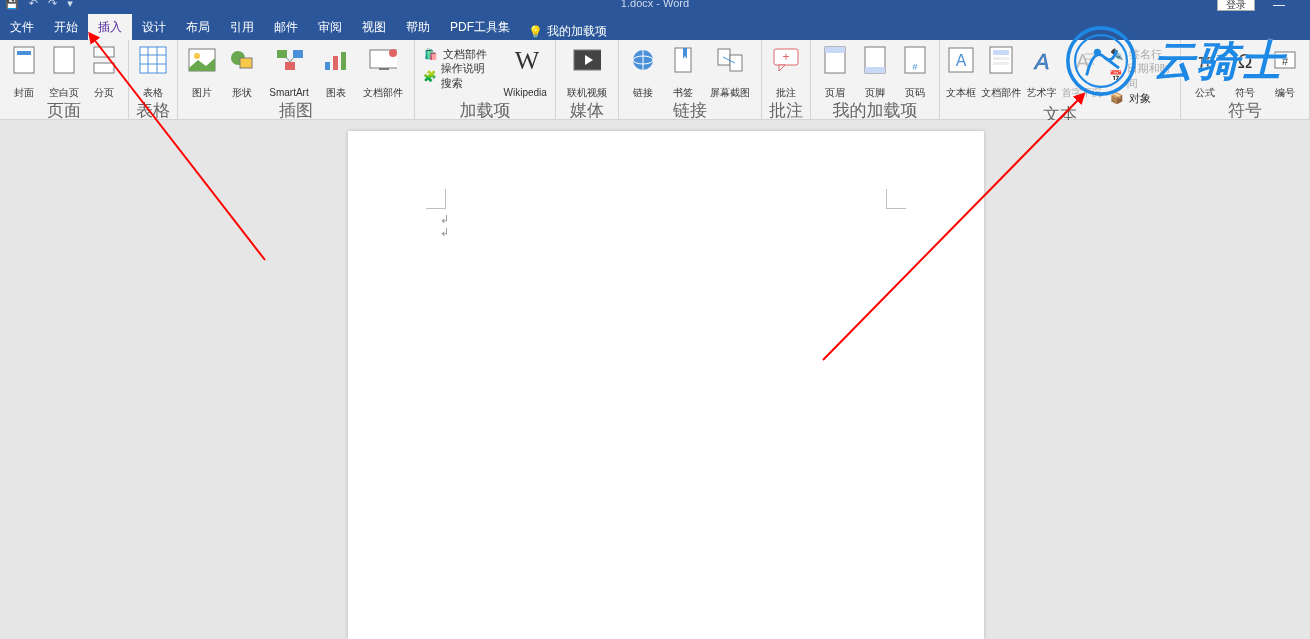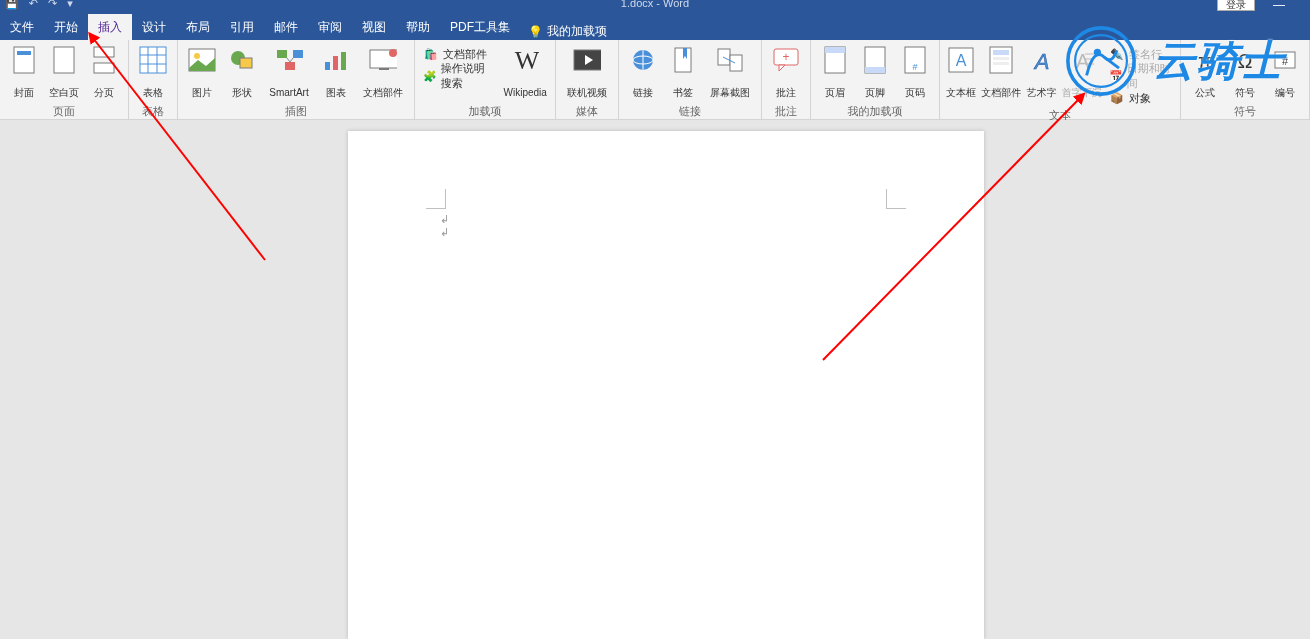--- a/index.html
+++ b/index.html
@@ -14,21 +14,21 @@
 
   .tabs { height: 26px; background: #2b579a; display: flex; align-items: flex-end; color: #fff; }
   .tab { padding: 0 10px; height: 26px; line-height: 26px; font-size: 12px; cursor: pointer; }
   .tab.active { background: #f3f3f3; color: #4c1d95; }
   .search-hint { display: flex; align-items: center; gap: 4px; margin-left: 8px; }
   .bulb { font-size: 12px; color: #fff; }
 
   .ribbon { height: 80px; background: #f3f3f3; border-bottom: 1px solid #d4d4d4; display: flex; }
   .group { display: flex; flex-direction: column; align-items: center; border-right: 1px solid #d4d4d4; padding: 2px 4px 0 4px; height: 80px; }
   .group-items { display: flex; flex: 1; align-items: flex-start; gap: 0; }
-  .group-label { font-size: 11px; color: #666; height: 16px; line-height: 14px; }
+  .group-label { font-size: 17px; color: #666; height: 16px; line-height: 14px; }
   .btn-lg { display: flex; flex-direction: column; align-items: center; width: 40px; padding-top: 2px; cursor: pointer; }
   .btn-lg .icon { width: 28px; height: 32px; display: flex; align-items: center; justify-content: center; }
   .btn-lg .lbl { font-size: 10px; color: #333; text-align: center; height: 14px; line-height: 14px; margin-top: 10px; }
   .btn-lg.wider { width: 54px; }
   .btn-lg.wider2 { width: 60px; }
   .btn-sm-col { display: flex; flex-direction: column; gap: 2px; padding-top: 2px; }
   .btn-sm { display: flex; align-items: center; gap: 4px; font-size: 11px; color: #333; height: 20px; padding: 0 4px; cursor: pointer; }
   .btn-sm .mini-icon { width: 16px; height: 16px; display: inline-flex; align-items: center; justify-content: center; }
 
   .workspace { position: absolute; top: 120px; left: 0; right: 0; bottom: 0; background: #e6e6e6; overflow: hidden; }

